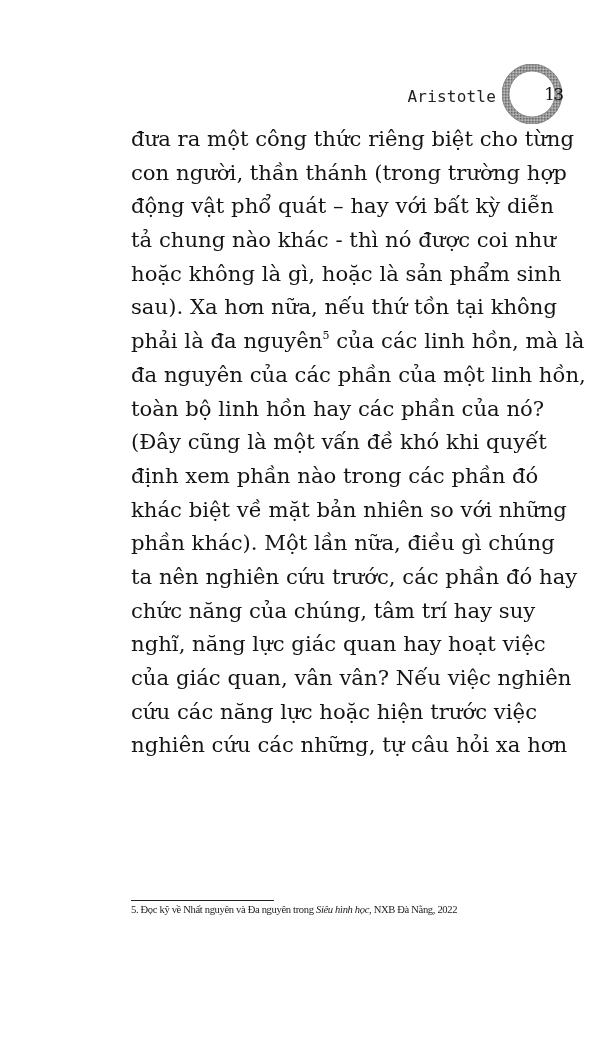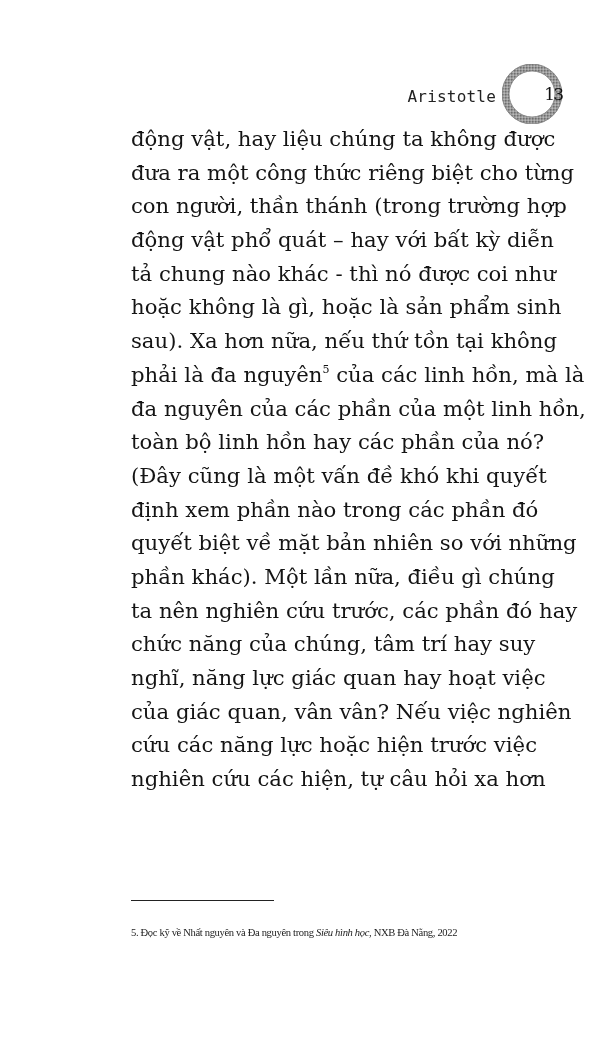--- a/index.html
+++ b/index.html
@@ -82,21 +82,20 @@
   .footnote {
     position: absolute;
     left: 131px;
     top: 904px;
     width: 368px;
     font-family: "Liberation Serif", "DejaVu Serif", serif;
     font-size: 10.6px;
     color: #222;
     white-space: nowrap;
     letter-spacing: -0.35px;
-    margin-top: 23px;
   }
   .footnote i {
     font-style: italic;
   }
 </style>
 </head>
 <body>
 
 <div class="running-header">Aristotle</div>
 
@@ -110,37 +109,36 @@
       </pattern>
     </defs>
     <circle cx="30" cy="30" r="26.5" fill="none" stroke="url(#ringtex)" stroke-width="7"></circle>
     <circle cx="30" cy="30" r="30" fill="none" stroke="#7a7a7a" stroke-width="0.8"></circle>
     <circle cx="30" cy="30" r="23" fill="none" stroke="#7a7a7a" stroke-width="0.8"></circle>
   </svg>
   <div class="page-number">13</div>
 </div>
 
 <div class="body-text">
-  <span class="line">động vật, hay liệu chúng ta không được</span>
   <span class="line">đưa ra một công thức riêng biệt cho từng</span>
   <span class="line">con người, thần thánh (trong trường hợp</span>
   <span class="line">động vật phổ quát – hay với bất kỳ diễn</span>
   <span class="line">tả chung nào khác - thì nó được coi như</span>
   <span class="line">hoặc không là gì, hoặc là sản phẩm sinh</span>
   <span class="line">sau). Xa hơn nữa, nếu thứ tồn tại không</span>
   <span class="line"><span>phải là đa nguyên</span><sup>5</sup><span> của các linh hồn, mà là</span></span>
   <span class="line">đa nguyên của các phần của một linh hồn,</span>
   <span class="line">toàn bộ linh hồn hay các phần của nó?</span>
   <span class="line">(Đây cũng là một vấn đề khó khi quyết</span>
   <span class="line">định xem phần nào trong các phần đó</span>
-  <span class="line">quyết biệt về mặt bản nhiên so với những</span>
+  <span class="line">khác biệt về mặt bản nhiên so với những</span>
   <span class="line">phần khác). Một lần nữa, điều gì chúng</span>
   <span class="line">ta nên nghiên cứu trước, các phần đó hay</span>
   <span class="line">chức năng của chúng, tâm trí hay suy</span>
   <span class="line">nghĩ, năng lực giác quan hay hoạt việc</span>
   <span class="line">của giác quan, vân vân? Nếu việc nghiên</span>
   <span class="line">cứu các năng lực hoặc hiện trước việc</span>
-  <span class="line last">nghiên cứu các hiện, tự câu hỏi xa hơn</span>
+  <span class="line last">nghiên cứu các những, tự câu hỏi xa hơn</span>
 </div>
 
 <div class="footnote-rule"></div>
 
 <div class="footnote"><span>5.</span><span> Đọc kỹ về Nhất nguyên và Đa nguyên trong </span><i>Siêu hình học</i><span>, NXB Đà Nẵng, 2022</span></div>
 
 </body></html>

